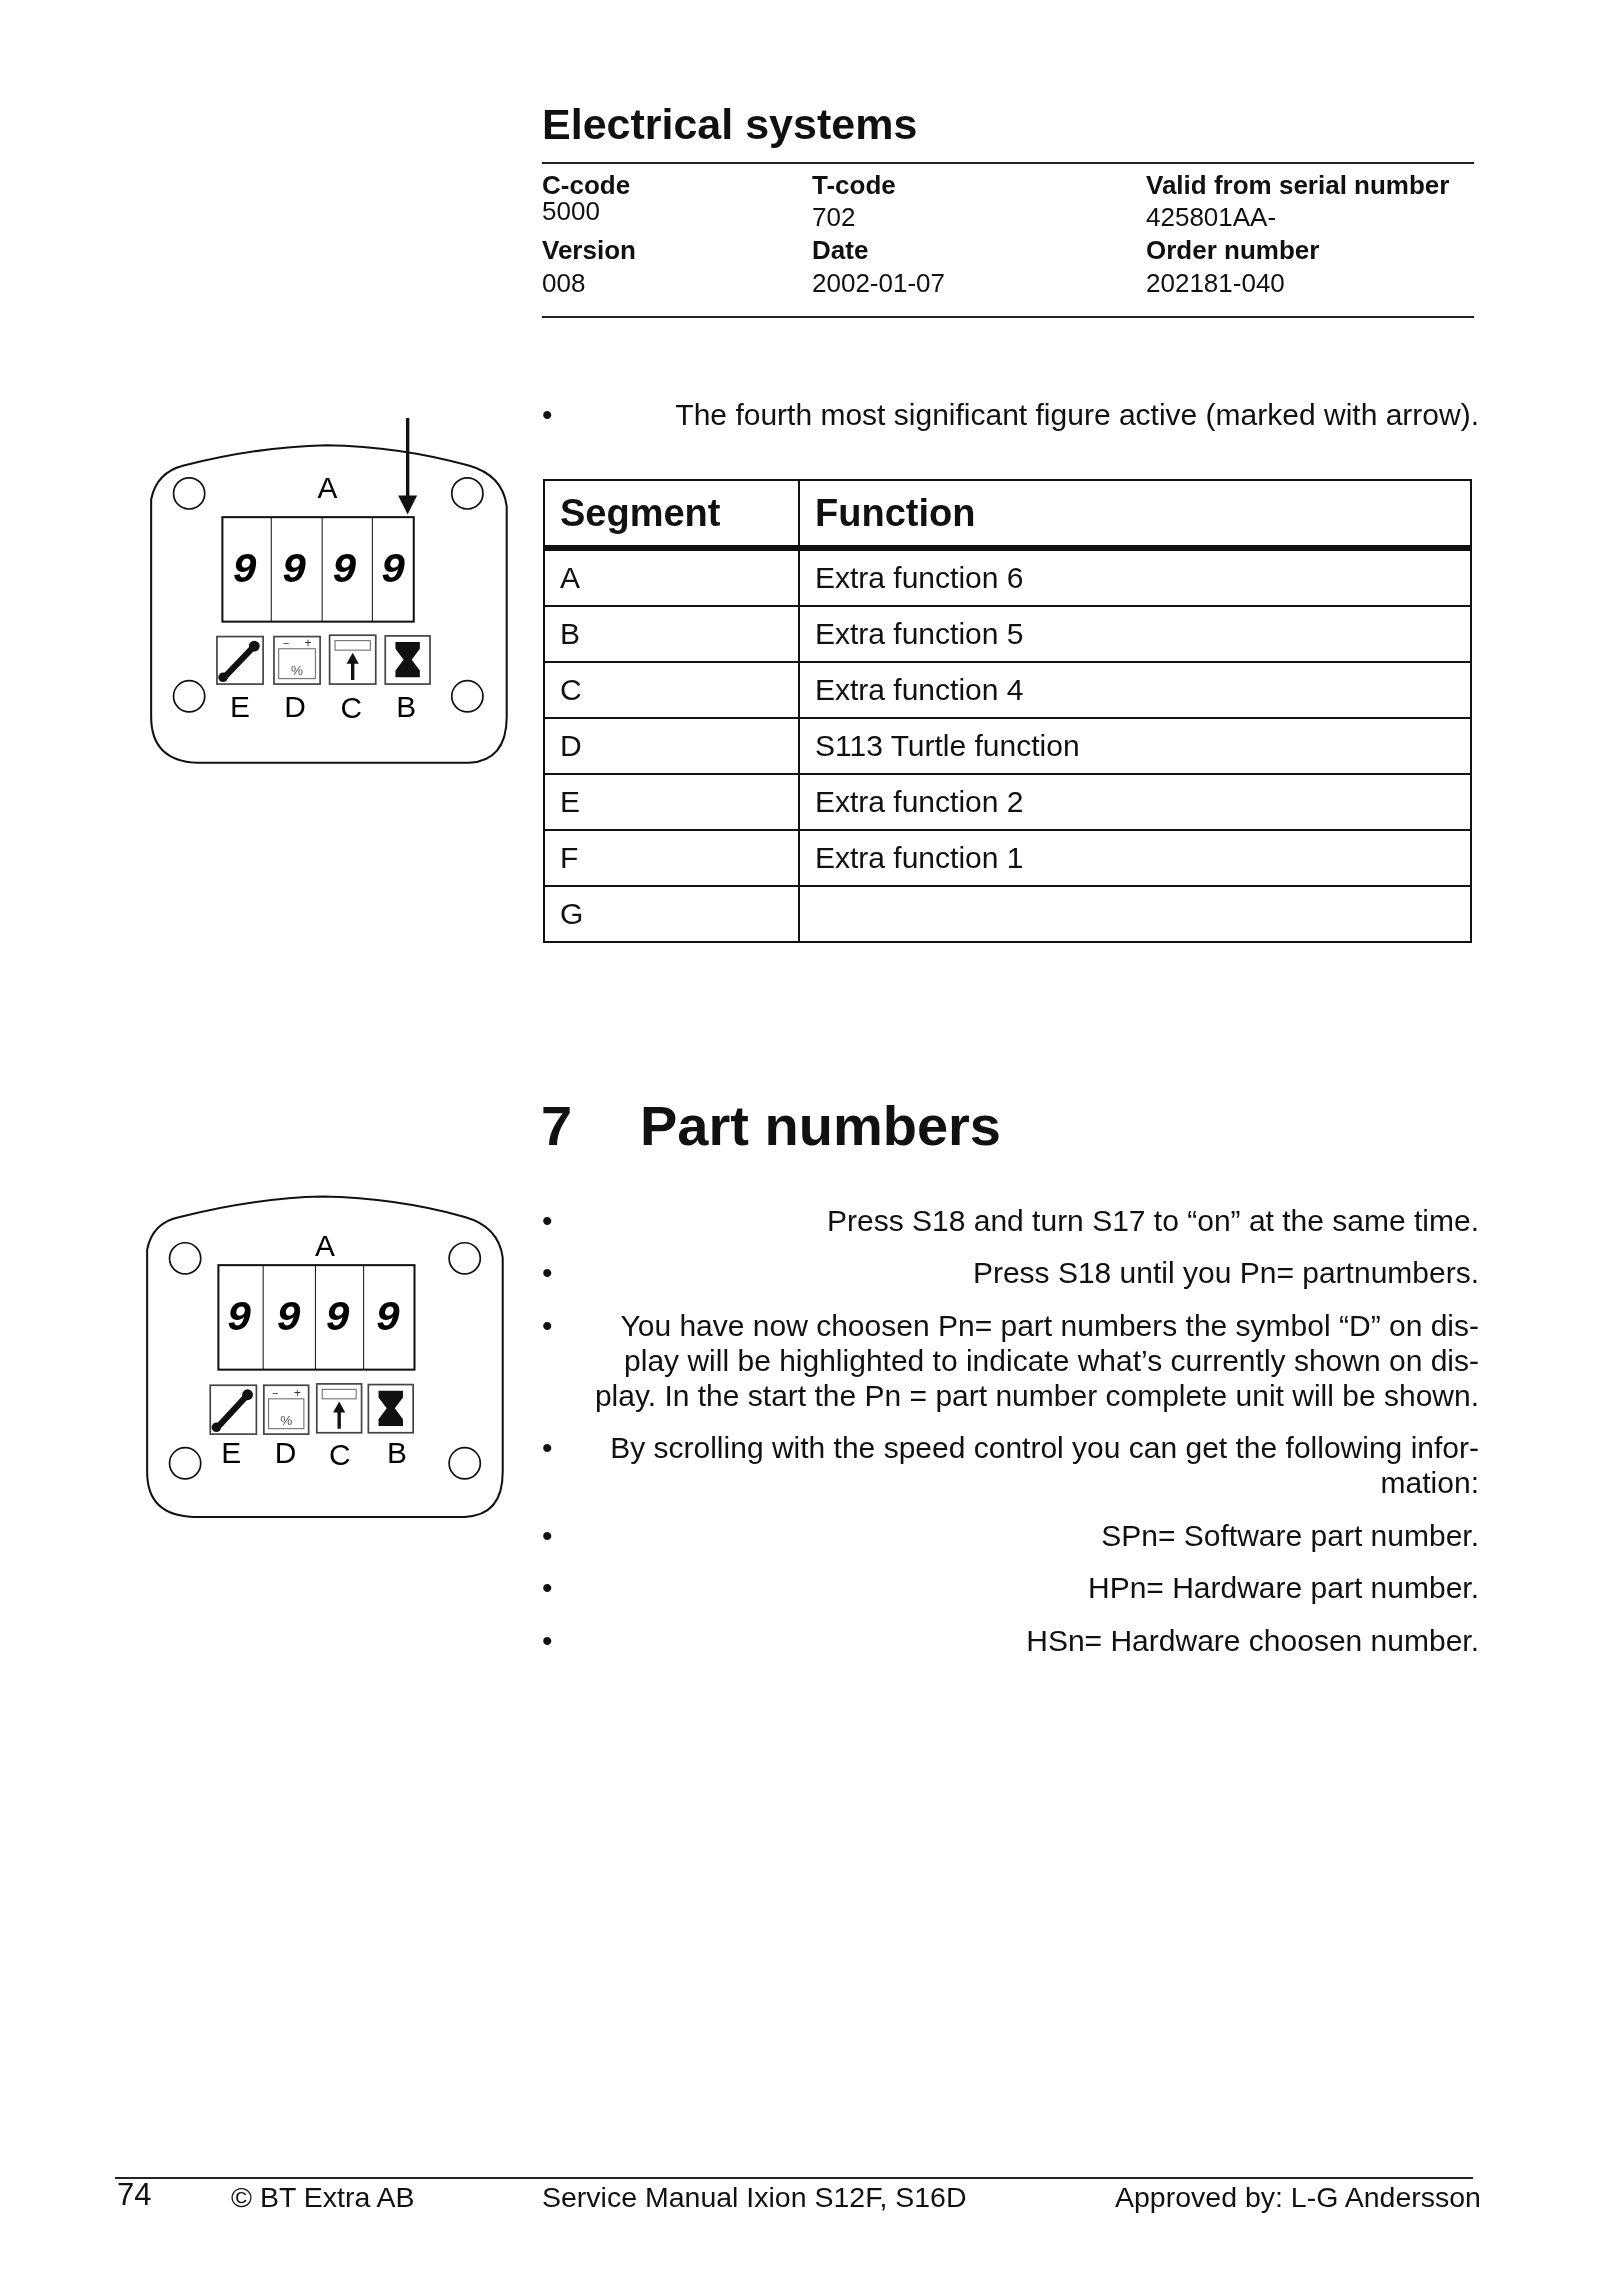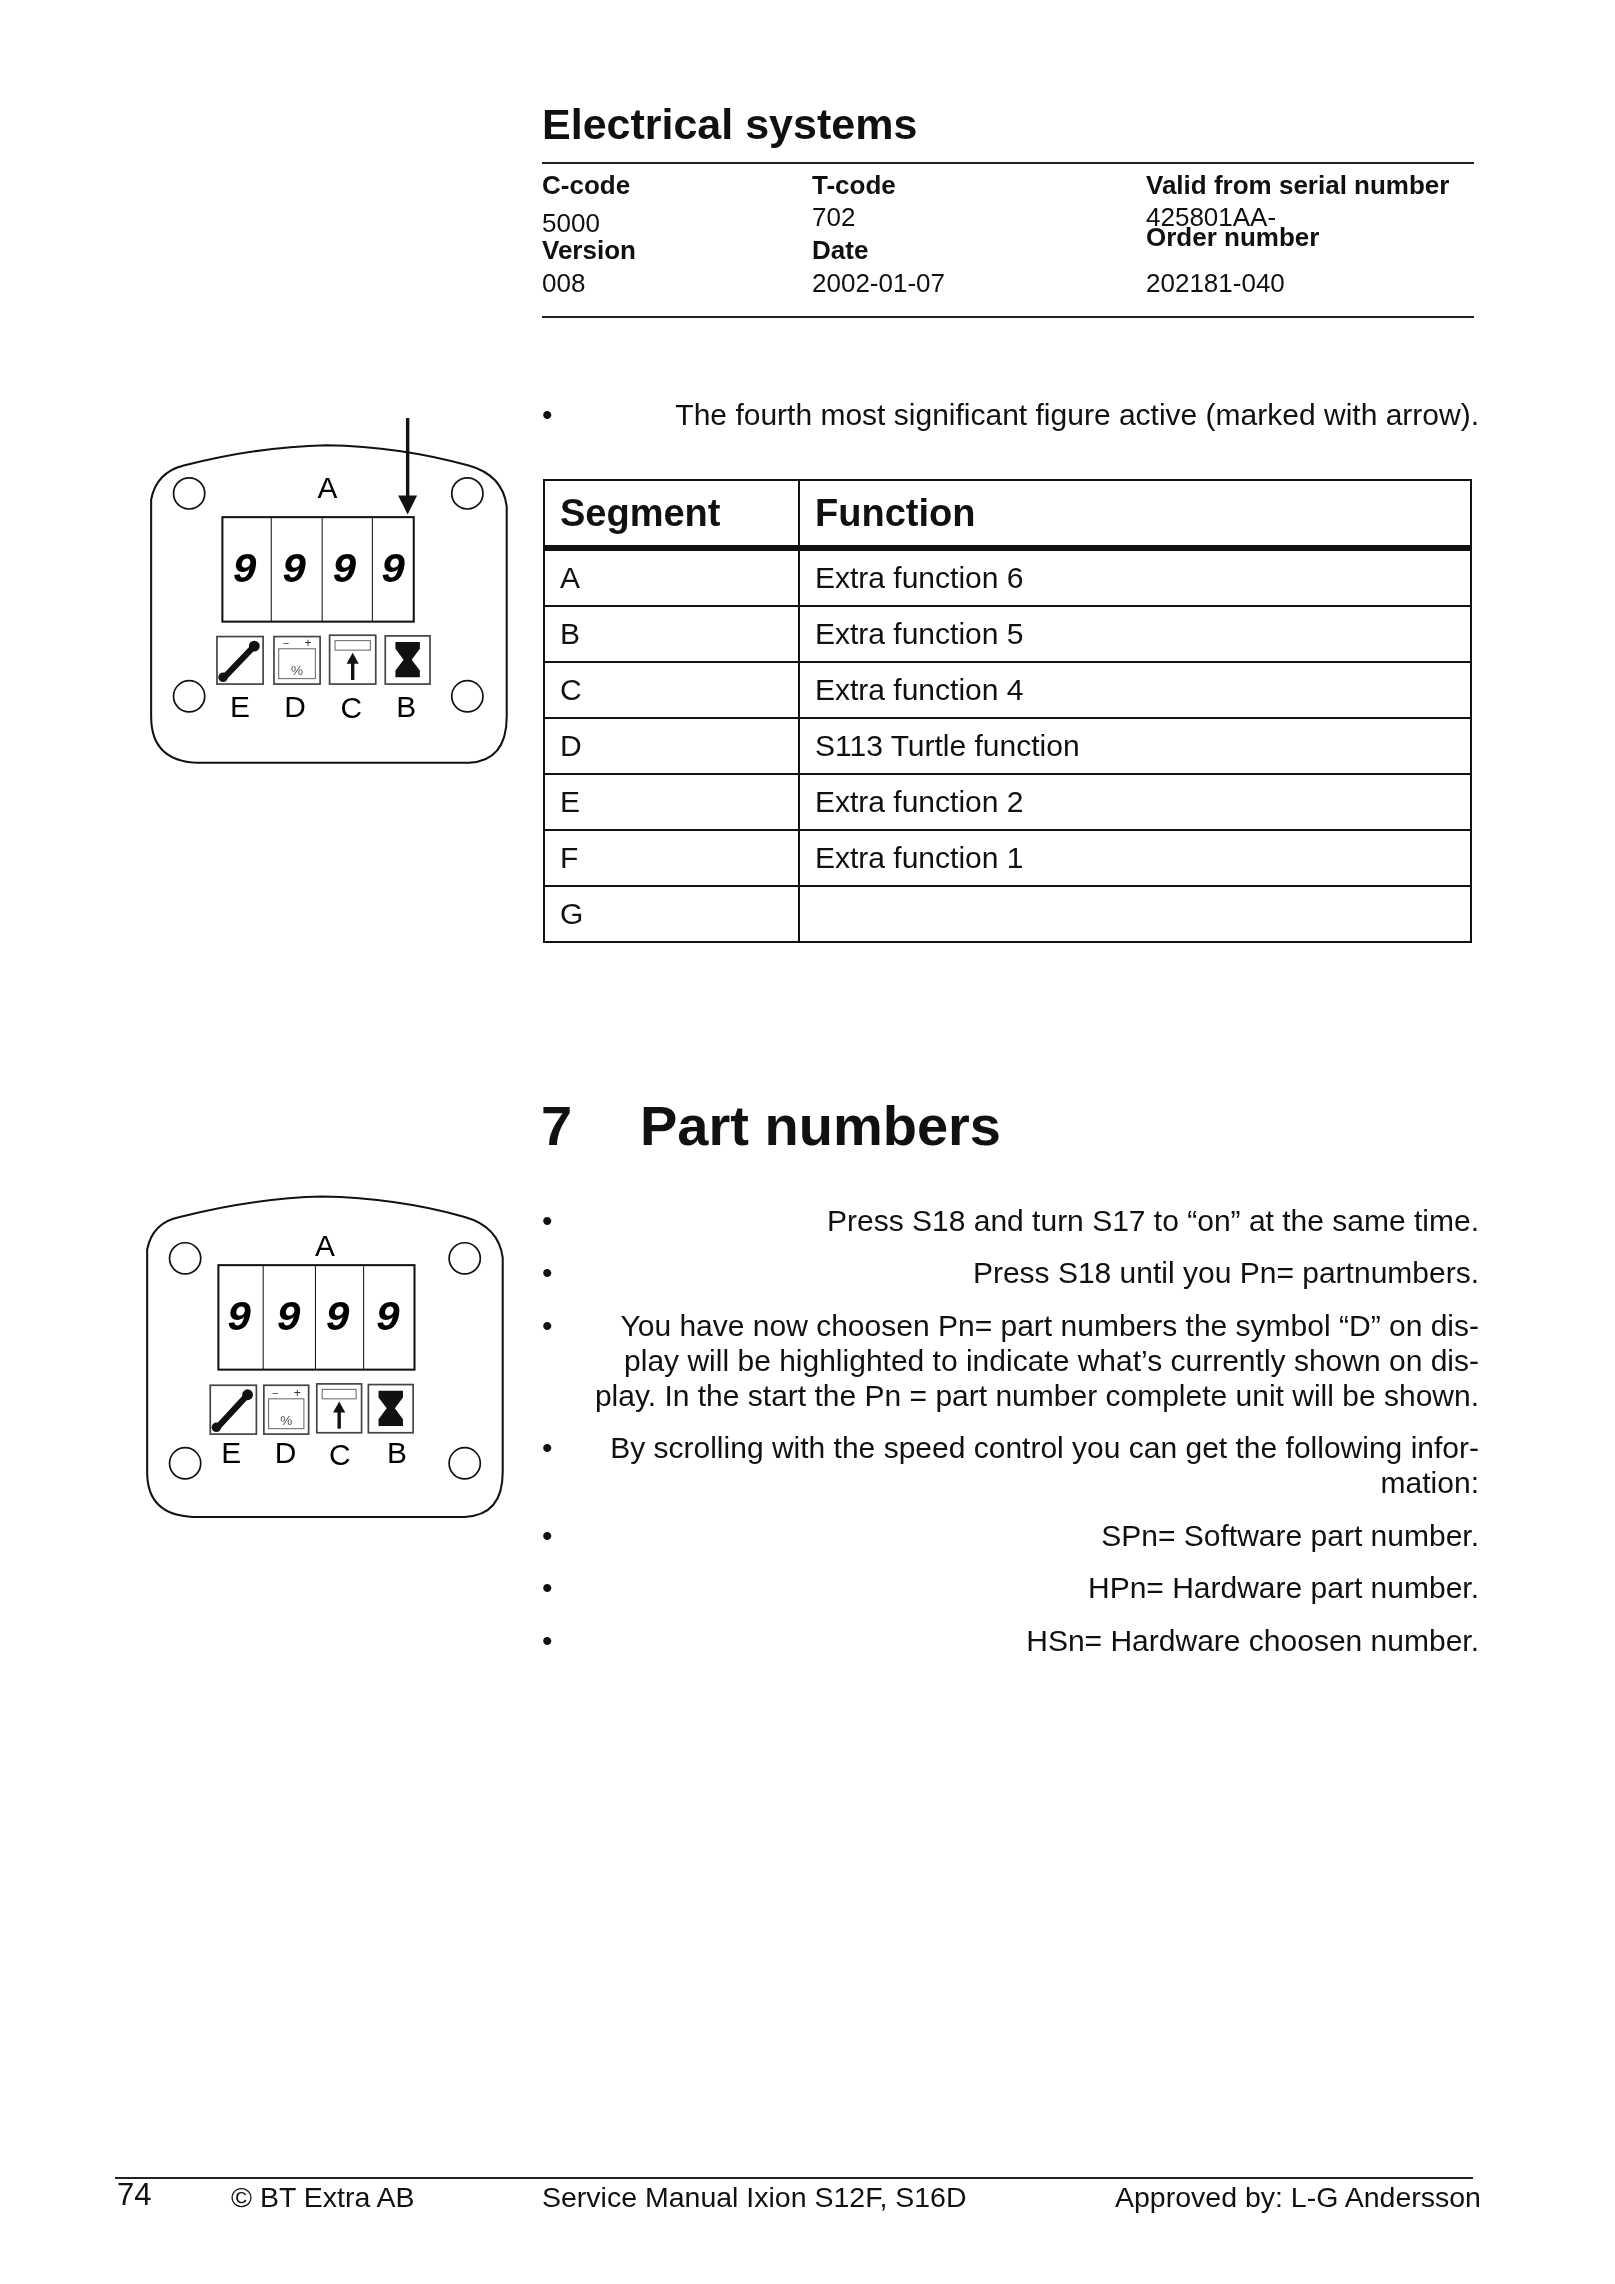--- a/index.html
+++ b/index.html
@@ -22,32 +22,32 @@
   .footer { position:absolute; top:2181px; font-size:28.5px; white-space:nowrap; }
   svg.panel { position:absolute; overflow:visible; }
 </style>
 </head>
 <body>
 
 <div class="abs section-title">Electrical systems</div>
 <div class="rule" style="left:542px; top:162px; width:932px;"></div>
 
 <div class="abs meta-label" style="left:542px; top:170px;">C-code</div>
-<div class="abs meta-value" style="left:542px; top:208px;">5000</div>
+<div class="abs meta-value" style="left:542px; top:196px;">5000</div>
 <div class="abs meta-label" style="left:542px; top:235px;">Version</div>
 <div class="abs meta-value" style="left:542px; top:268px;">008</div>
 
 <div class="abs meta-label" style="left:812px; top:170px;">T-code</div>
 <div class="abs meta-value" style="left:812px; top:202px;">702</div>
 <div class="abs meta-label" style="left:812px; top:235px;">Date</div>
 <div class="abs meta-value" style="left:812px; top:268px;">2002-01-07</div>
 
 <div class="abs meta-label" style="left:1146px; top:170px;text-align:right;">Valid from serial number</div>
 <div class="abs meta-value" style="left:1146px; top:202px;">425801AA-</div>
-<div class="abs meta-label" style="left:1146px; top:222px;">Order number</div>
+<div class="abs meta-label" style="left:1146px; top:235px;">Order number</div>
 <div class="abs meta-value" style="left:1146px; top:268px;text-align:right;">202181-040</div>
 
 <div class="rule" style="left:542px; top:316px; width:932px;"></div>
 
 <div class="bullet" style="left:542px; top:397px; width:951px;">
   <span class="dot">•</span>
   <span class="txt">The fourth most significant figure active (marked with arrow).</span>
 </div>
 
 <svg class="panel" style="left:143px; top:418px;" width="380" height="353" viewBox="0 0 560 520">

